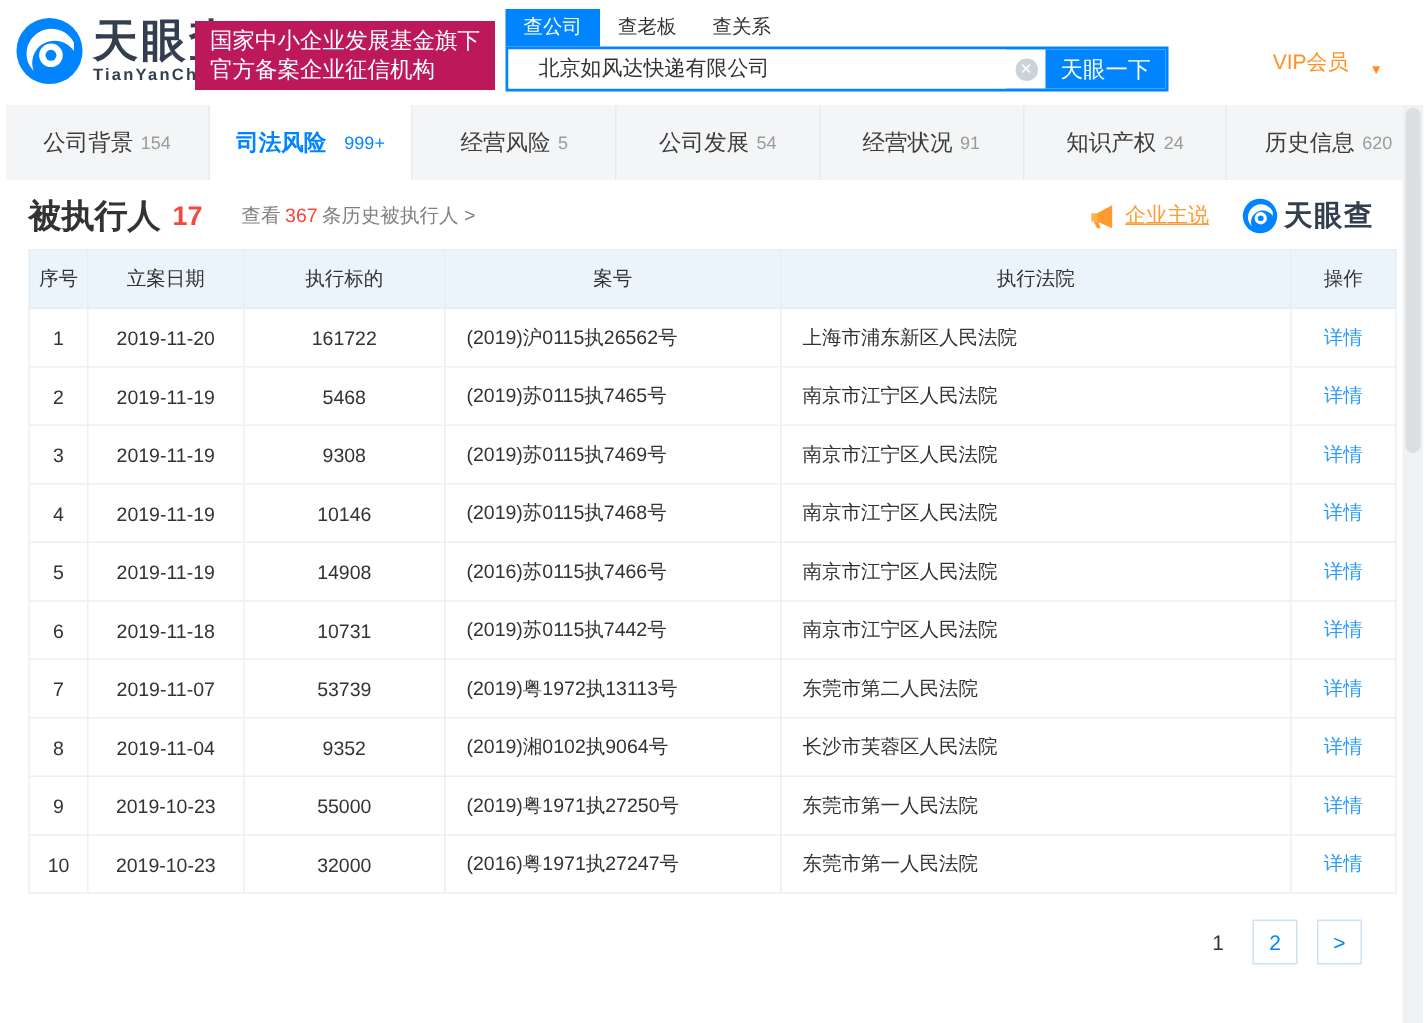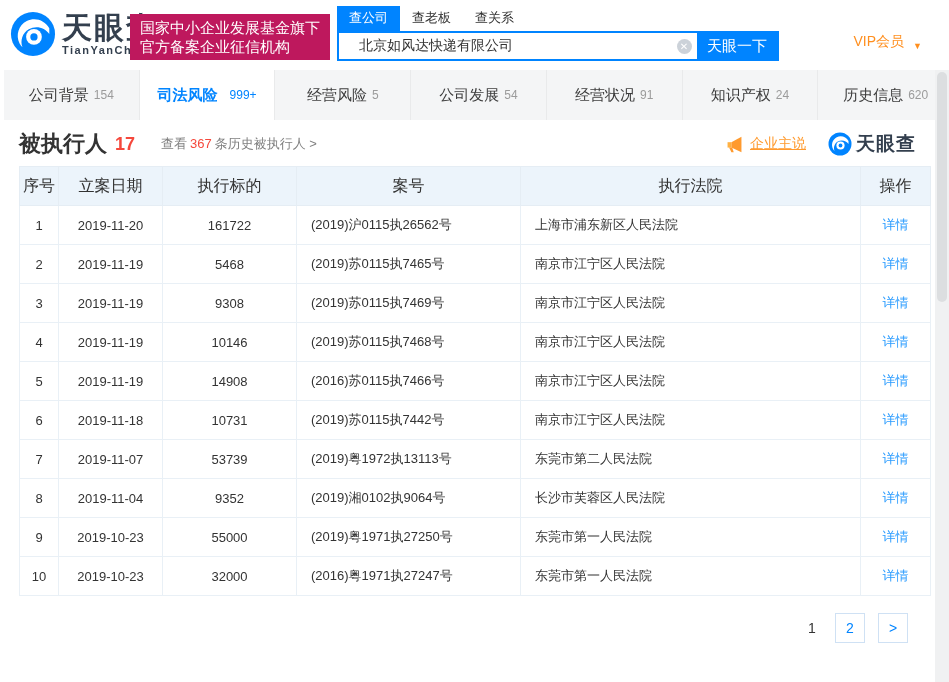--- a/index.html
+++ b/index.html
@@ -22,21 +22,21 @@
   .search-tab.active { background:#0084ff; color:#fff; }
   .search-box { display:flex; height:30px; border:2px solid #0084ff; background:#fff; }
   .search-input { flex:1; border:none; outline:none; font-size:14px; color:#333; padding:0 20px;
                   font-family:"Liberation Sans","DejaVu Sans",sans-serif; }
   .clear-btn { width:26px; display:flex; align-items:center; justify-content:center; cursor:pointer; }
   .clear-circle { width:15px; height:15px; border-radius:50%; background:#ccd2d9; color:#fff;
                   font-size:10px; line-height:15px; text-align:center; }
   .search-btn { width:80px; background:#0084ff; color:#fff; border:none; font-size:15px; cursor:pointer;
                 font-family:Liberation Mono, monospace; }
   .vip { position:absolute; right:27px; top:33px; color:#ff8f1f; font-size:14px; cursor:pointer;
-         display:flex; align-items:flex-end; gap:9px; }
+         display:flex; align-items:flex-end; gap:14px; }
   .vip-caret { font-size:9px; color:#ff8f1f; }
 
   
   .nav { position:absolute; left:4px; top:70px; width:949px; height:50px; background:#f4f5f6; display:flex; }
   .nav-tab { flex:1; display:flex; align-items:center; justify-content:center; gap:5px;
              font-size:15px; color:#3c3c3c; cursor:pointer; border-right:1px solid #e9eaeb; }
   .nav-tab:last-child { border-right:none; }
   .nav-count { font-size:12px; color:#9b9b9b; }
   .nav-tab.active { background:#fff; color:#0084ff; font-weight:700;gap:12px; }
   .nav-tab.active .nav-count { color:#0084ff; font-weight:400; }
@@ -49,21 +49,21 @@
   .history-link { margin-left:26px; font-size:13px; color:#808080; cursor:pointer; }
   .history-num { color:#f5483c; margin:0 3px; }
   .head-right { margin-left:auto; display:flex; align-items:center; gap:22px; }
   .owner-say { display:flex; align-items:center; gap:6px; color:#ff9a2e; font-size:14px;
                text-decoration:underline; cursor:pointer; }
   .mini-logo { display:flex; align-items:center; gap:4px; }
   .mini-logo-text { font-size:19px; font-weight:700; color:#333f4e; letter-spacing:1px; }
 
   
   table.exec { width:911px; border-collapse:collapse; table-layout:fixed; }
-  .exec th { background:#ecf4fb; font-weight:400; font-size:16px; color:#333; height:39px;
+  .exec th { background:#ecf4fb; font-weight:400; font-size:13px; color:#333; height:39px;
              border:1px solid #e5edf4; text-align:center; }
   .exec td { font-size:13px; color:#333; height:39px; border:1px solid #e9f0f6;
              text-align:center; padding:0 6px; overflow:hidden; white-space:nowrap; }
   .exec td.lft, .exec th.lft-h { text-align:left; padding-left:14px; }
   .detail-link { color:#2b9cff; text-decoration:none; cursor:pointer; font-size:13px; }
 
   
   .pagination { display:flex; align-items:center; justify-content:flex-end; margin-top:17px;
                 padding-right:8px; gap:13px; }
   .page-current { font-size:14px; color:#333; width:20px; text-align:center; }

